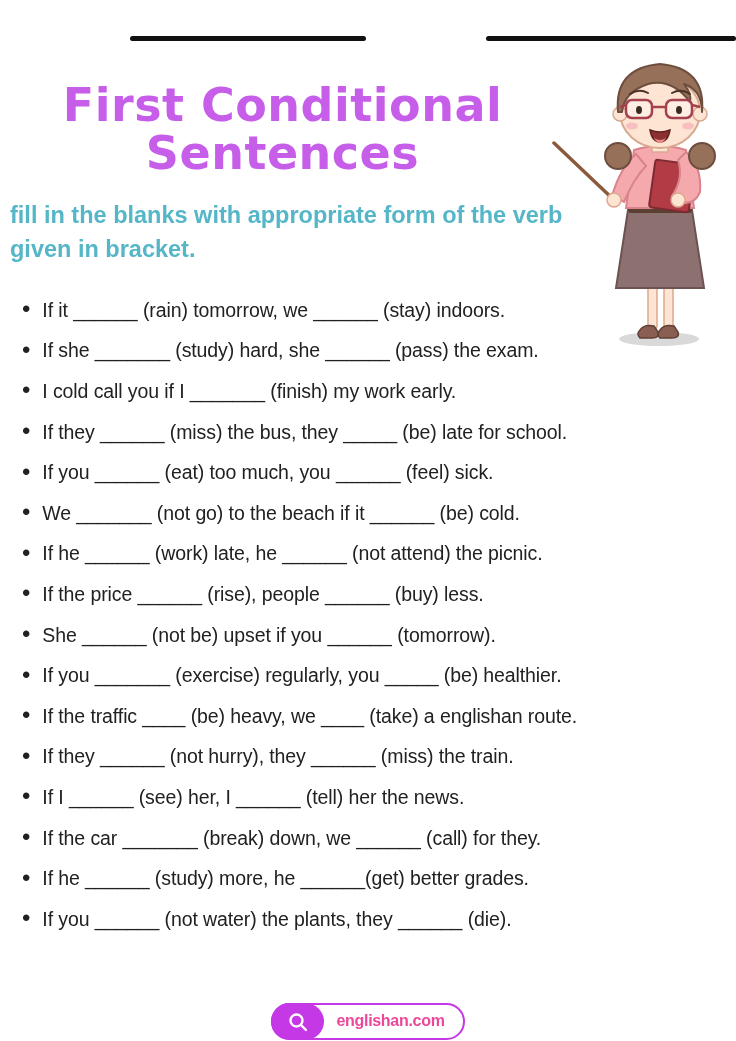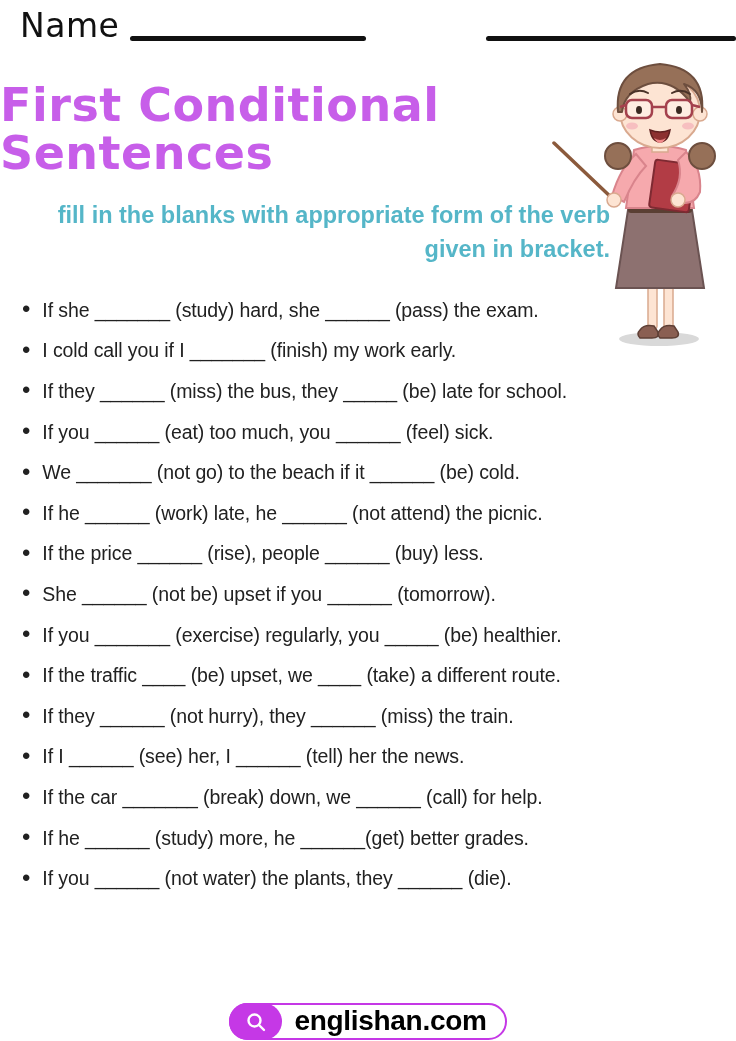--- a/index.html
+++ b/index.html
@@ -21,28 +21,29 @@
   }
   #name-label{left:20px;}
   #date-label{left:388px;}
   .hdr-line{position:absolute;top:36px;height:5px;background:#111;border-radius:3px;}
   #name-line{left:130px;width:236px;}
   #date-line{left:486px;width:250px;}
 
   
   .title{
     position:absolute;top:82px;left:0;width:565px;
+    text-align:center;
     font-family:"DejaVu Sans", sans-serif;
     font-weight:800;font-size:46px;line-height:1.04;
     color:#c75ee9;letter-spacing:0.5px;
   }
   
   .instructions{
     position:absolute;top:198px;left:10px;width:600px;
-    text-align:right;
+    text-align:left;
     font-size:23.5px;font-weight:bold;line-height:1.45;
     color:#55b6c8;
   }
 
   
   .teacher{position:absolute;top:50px;left:552px;width:184px;height:300px;}
 
   
   .sentences{
     position:absolute;top:290px;left:18px;right:4px;
@@ -68,30 +69,29 @@
     display:flex;align-items:center;
     height:37px;border:2px solid #c538e6;border-radius:20px;
     background:#fff;box-sizing:border-box;
   }
   .pill-left{
     width:53px;height:37px;margin:-2px 0 -2px -2px;
     background:#c538e6;border-radius:19px;
     display:flex;align-items:center;justify-content:center;
   }
   .pill-text{
-    font-size:28px;font-weight:bold;color:#000000;
+    font-size:16px;font-weight:bold;color:#ec4899;
     padding:0 18px 2px 12px;letter-spacing:-0.3px;
   }
 </style>
 </head>
 <body>
 
 <div class="page">
 
-  <div class="hdr-label" id="name-label">Name</div>
   <div class="hdr-line" id="name-line"></div>
   <div class="hdr-line" id="date-line"></div>
 
   <div class="title">
     <div>First Conditional</div>
     <div>Sentences</div>
   </div>
 
   <div class="instructions">fill in the blanks with appropriate form of the verb given in bracket.</div>
 
@@ -146,33 +146,34 @@
     <ellipse cx="127" cy="60" rx="3" ry="4" fill="#3a2a22"></ellipse>
 
     <ellipse cx="80" cy="76" rx="6" ry="3.5" fill="#f7bfc0"></ellipse>
     <ellipse cx="136" cy="76" rx="6" ry="3.5" fill="#f7bfc0"></ellipse>
 
     <path d="M98 80 q10 4 20 0 q-2 12 -10 12 q-8 0 -10 -12z" fill="#8c3030" stroke="#5f2020" stroke-width="1.5"></path>
     <path d="M102 88 q6 4 12 0 q-3 5 -6 5 q-3 0 -6 -5z" fill="#f08a8a"></path>
   </svg>
 
   <ul class="sentences">
+    <li>If it ______ (rain) tomorrow, we ______ (stay) indoors.</li>
     <li>If she _______ (study) hard, she ______ (pass) the exam.</li>
     <li>I cold call you if I _______ (finish) my work early.</li>
     <li>If they ______ (miss) the bus, they _____ (be) late for school.</li>
     <li>If you ______ (eat) too much, you ______ (feel) sick.</li>
     <li>We _______ (not go) to the beach if it ______ (be) cold.</li>
     <li>If he ______ (work) late, he ______ (not attend) the picnic.</li>
     <li>If the price ______ (rise), people ______ (buy) less.</li>
     <li>She ______ (not be) upset if you ______ (tomorrow).</li>
     <li>If you _______ (exercise) regularly, you _____ (be) healthier.</li>
-    <li>If the traffic ____ (be) upset, we ____ (take) a different route.</li>
+    <li>If the traffic ____ (be) heavy, we ____ (take) a englishan route.</li>
     <li>If they ______ (not hurry), they ______ (miss) the train.</li>
     <li>If I ______ (see) her, I ______ (tell) her the news.</li>
-    <li>If the car _______ (break) down, we ______ (call) for help.</li>
+    <li>If the car _______ (break) down, we ______ (call) for they.</li>
     <li>If he ______ (study) more, he ______(get) better grades.</li>
     <li>If you ______ (not water) the plants, they ______ (die).</li>
   </ul>
 
   <div class="footer">
     <div class="pill">
       <div class="pill-left">
         <svg width="22" height="22" viewBox="0 0 22 22">
           <circle cx="9.5" cy="9.5" r="6" fill="none" stroke="#ffffff" stroke-width="2.4"></circle>
           <line x1="14" y1="14" x2="19" y2="19" stroke="#ffffff" stroke-width="2.4" stroke-linecap="round"></line>

